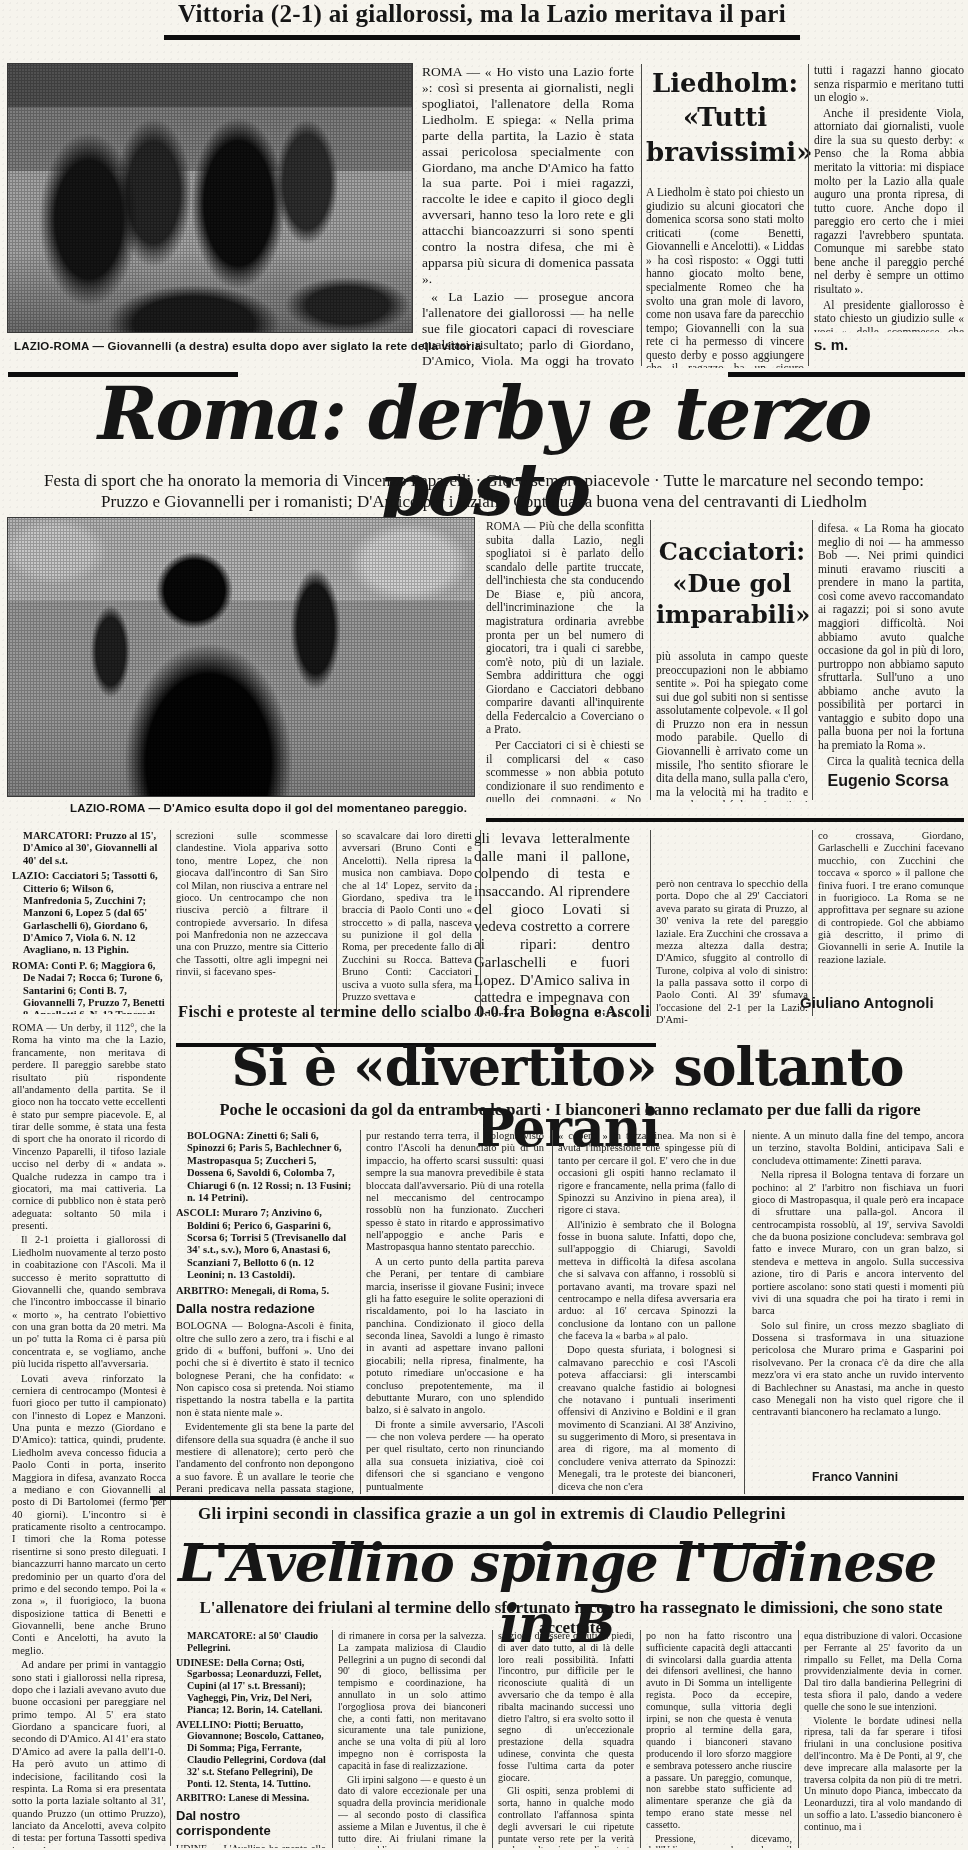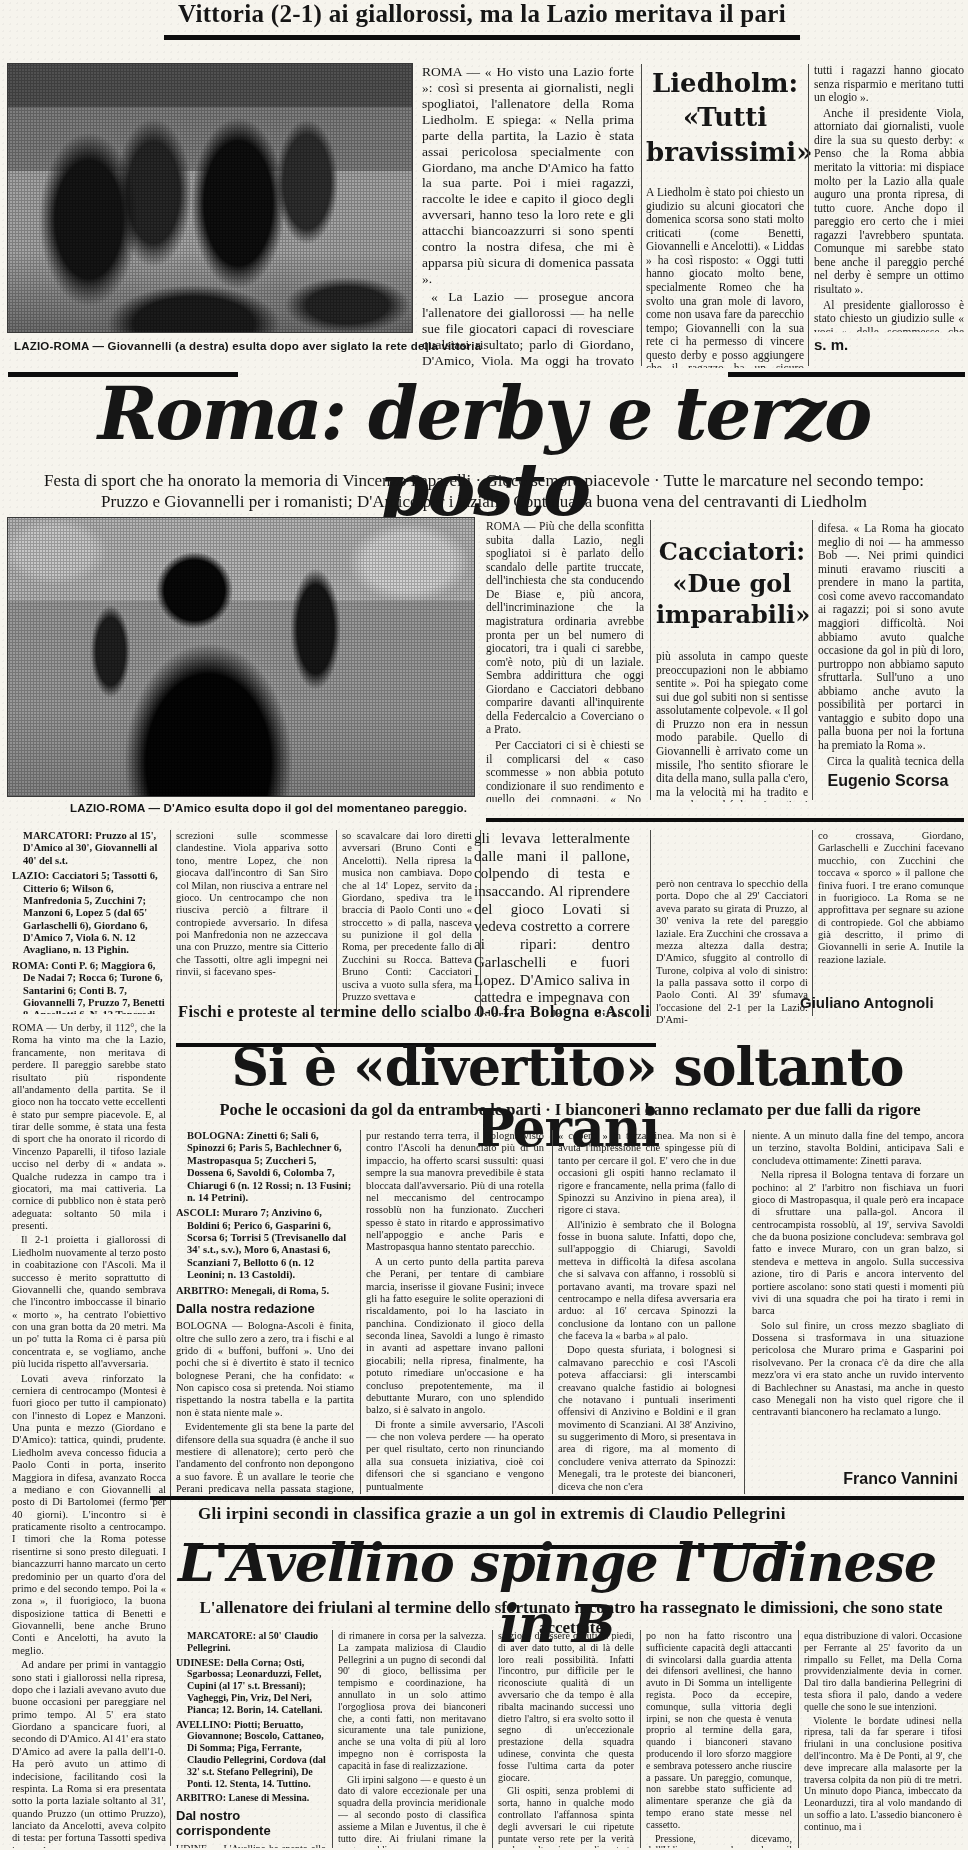--- a/index.html
+++ b/index.html
@@ -198,21 +198,21 @@
       <p>« coperti » in terza linea. Ma non si è avuta l'impressione che spingesse più di tanto per cercare il gol. E' vero che in due occasioni gli ospiti hanno reclamato il rigore e francamente, nella prima (fallo di Spinozzi su Anzivino in piena area), il rigore ci stava.</p>
       <p>All'inizio è sembrato che il Bologna fosse in buona salute. Infatti, dopo che, sull'appoggio di Chiarugi, Savoldi metteva in difficoltà la difesa ascolana che si salvava con affanno, i rossoblù si portavano avanti, ma trovare spazi nel centrocampo e nella difesa avversaria era arduo: al 16' cercava Spinozzi la conclusione da lontano con un pallone che faceva la « barba » al palo.</p>
       <p>Dopo questa sfuriata, i bolognesi si calmavano parecchio e così l'Ascoli poteva affacciarsi: gli interscambi creavano qualche fastidio ai bolognesi che notavano i puntuali inserimenti offensivi di Anzivino e Boldini e il gran movimento di Scanziani. Al 38' Anzivino, su suggerimento di Moro, si presentava in area di rigore, ma al momento di concludere veniva atterrato da Spinozzi: Menegali, tra le proteste dei bianconeri, diceva che non c'era</p>
     </div>
   <div class="vr" style="left:744px;top:1130px;height:364px;"></div>
   <div class="col" style="left:752px;top:1130px;width:212px;height:340px;font-size:10.5px;">
       <p>niente. A un minuto dalla fine del tempo, ancora un terzino, stavolta Boldini, anticipava Sali e concludeva ottimamente: Zinetti parava.</p>
       <p>Nella ripresa il Bologna tentava di forzare un pochino: al 2' l'arbitro non fischiava un fuori gioco di Mastropasqua, il quale però era incapace di sfruttare una palla-gol. Ancora il centrocampista rossoblù, al 19', serviva Savoldi che da buona posizione concludeva: sembrava gol fatto e invece Muraro, con un gran balzo, si stendeva e metteva in angolo. Sulla successiva azione, tiro di Paris e ancora intervento del portiere ascolano: sono stati questi i momenti più vivi di una squadra che poi ha tirato i remi in barca</p>
       <p>Solo sul finire, un cross mezzo sbagliato di Dossena si trasformava in una situazione pericolosa che Muraro prima e Gasparini poi risolvevano. Per la cronaca c'è da dire che alla mezz'ora vi era stato anche un ruvido intervento di Bachlechner su Anastasi, ma anche in questo caso Menegali non ha visto quel rigore che il centravanti bianconero ha reclamato a lungo.</p>
     </div>
-  <div class="sig" style="left:752px;top:1470px;width:206px;text-align:right;font-size:16px;">Franco Vannini</div>
+  <div class="sig" style="left:752px;top:1470px;width:206px;text-align:center;font-size:12px;">Franco Vannini</div>
 
   <div class="hrule" style="left:150px;top:1496px;width:814px;height:4px;"></div>
   <div class="kicker" style="left:196px;top:1504px;font-size:17px;">Gli irpini secondi in classifica grazie a un gol in extremis di Claudio Pellegrini</div>
   <h2 class="abs" style="left:150px;top:1532px;width:814px;text-align:center;font-family:'DejaVu Serif',serif;font-style:italic;font-size:52px;letter-spacing:-1px;">L'Avellino spinge l'Udinese in B</h2>
   <div class="abs" style="left:176px;top:1598px;width:790px;text-align:center;font-weight:bold;font-size:17px;">L'allenatore dei friulani al termine dello sfortunato incontro ha rassegnato le dimissioni, che sono state accettate</div>
 
   <div class="col" style="left:176px;top:1630px;width:150px;height:218px;font-size:10px;">
     <div class="lineups">
         <p>MARCATORE: al 50' Claudio Pellegrini.</p>
         <p>UDINESE: Della Corna; Osti, Sgarbossa; Leonarduzzi, Fellet, Cupini (al 17' s.t. Bressani); Vagheggi, Pin, Vriz, Del Neri, Pianca; 12. Borin, 14. Catellani.</p>

